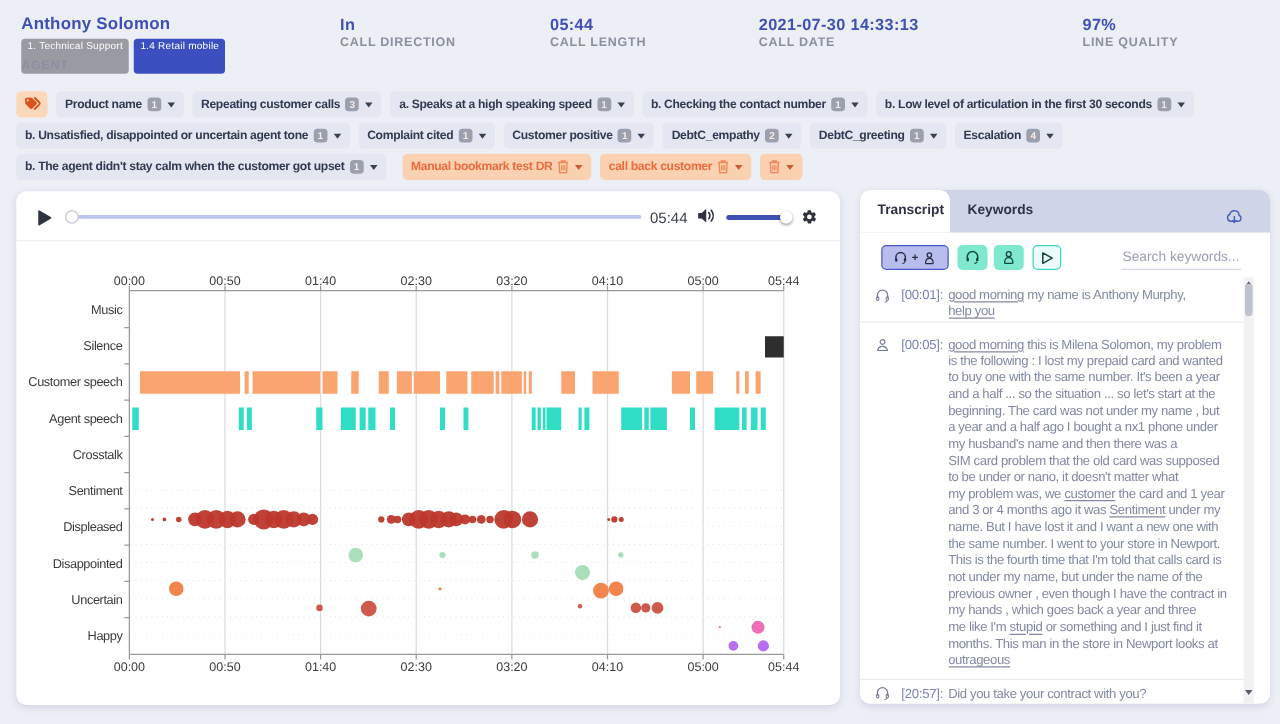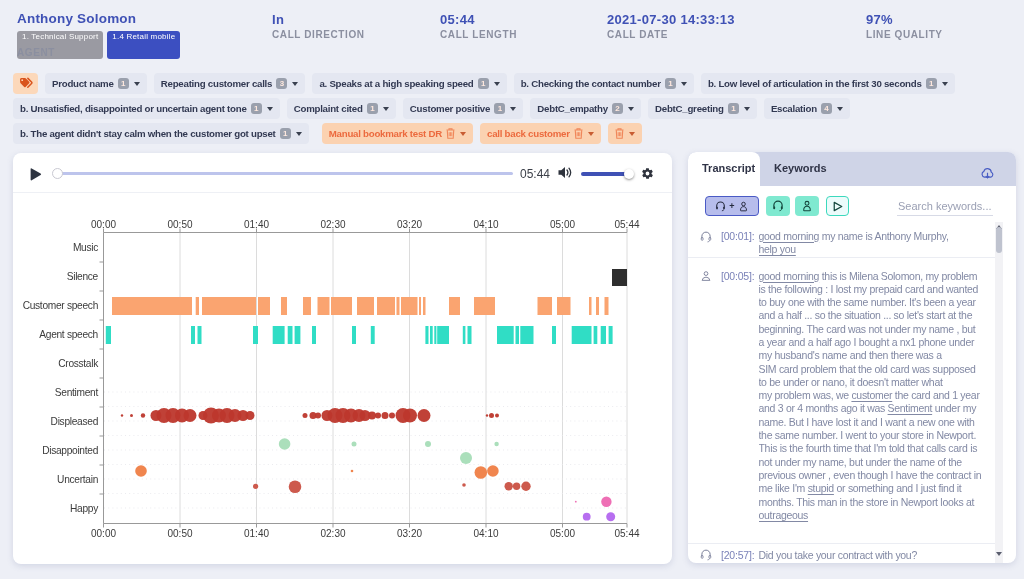--- a/index.html
+++ b/index.html
@@ -385,20 +385,21 @@
       <div>my husband's name and then there was a</div>
       <div>SIM card problem that the old card was supposed</div>
       <div>to be under or nano, it doesn't matter what</div>
       <div>my problem was, we <u>customer</u> the card and 1 year</div>
       <div>and 3 or 4 months ago it was <u>Sentiment</u> under my</div>
       <div>name. But I have lost it and I want a new one with</div>
       <div>the same number. I went to your store in Newport.</div>
       <div>This is the fourth time that I'm told that calls card is</div>
       <div>not under my name, but under the name of the</div>
       <div>previous owner , even though I have the contract in</div>
+      <div>my hands , which goes back a year and three</div>
       <div>me like I'm <u>stupid</u> or something and I just find it</div>
       <div>months. This man in the store in Newport looks at</div>
       <div><u>outrageous</u></div>
     </div>
     <div class="abs" style="left:0;top:391px;width:312px;height:1px;background:#ebedf3"></div>
 
     <svg class="abs ticon" style="left:12px;top:397px" width="12" height="12" viewBox="0 0 16 16">
         <path d="M2.5 10V7a5.5 5.5 0 0 1 11 0v3" stroke="#767b96" stroke-width="1.3" fill="none"></path>
         <rect x="1.7" y="8.6" width="2.4" height="3.8" rx="1.1" fill="none" stroke="#767b96" stroke-width="1.1"></rect>
         <rect x="11.9" y="8.6" width="2.4" height="3.8" rx="1.1" fill="none" stroke="#767b96" stroke-width="1.1"></rect>

